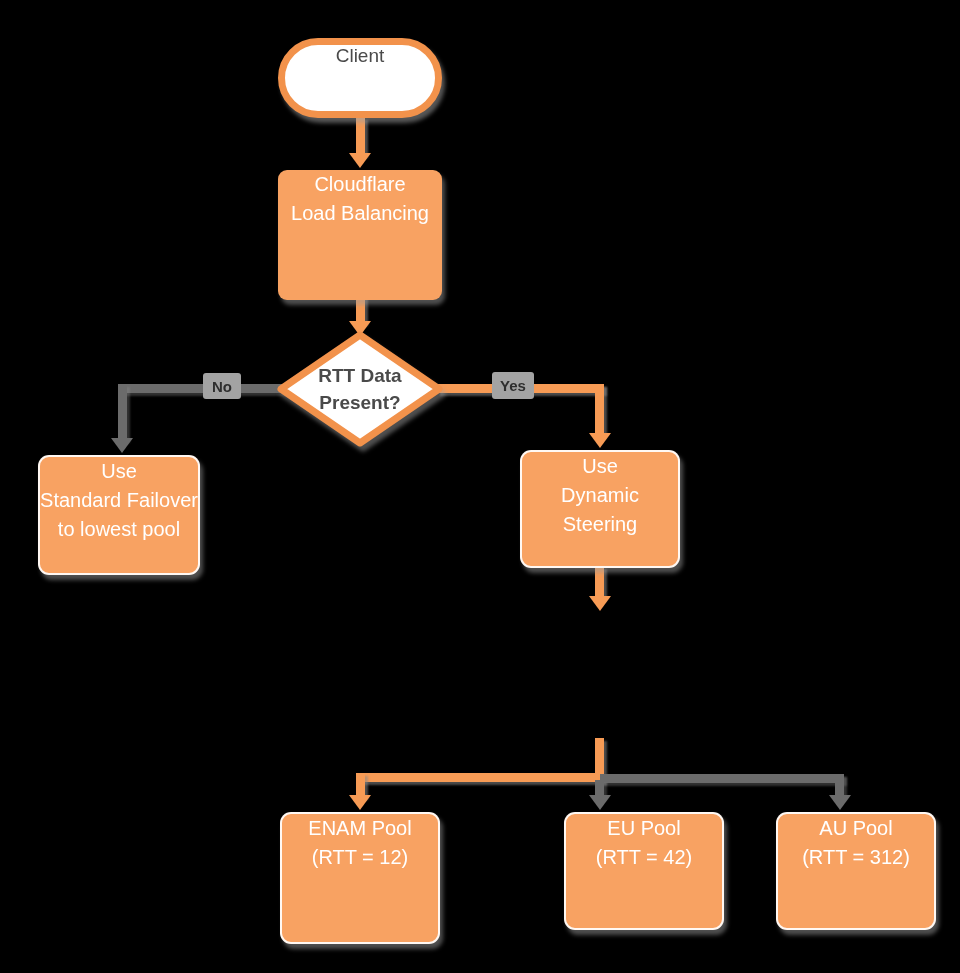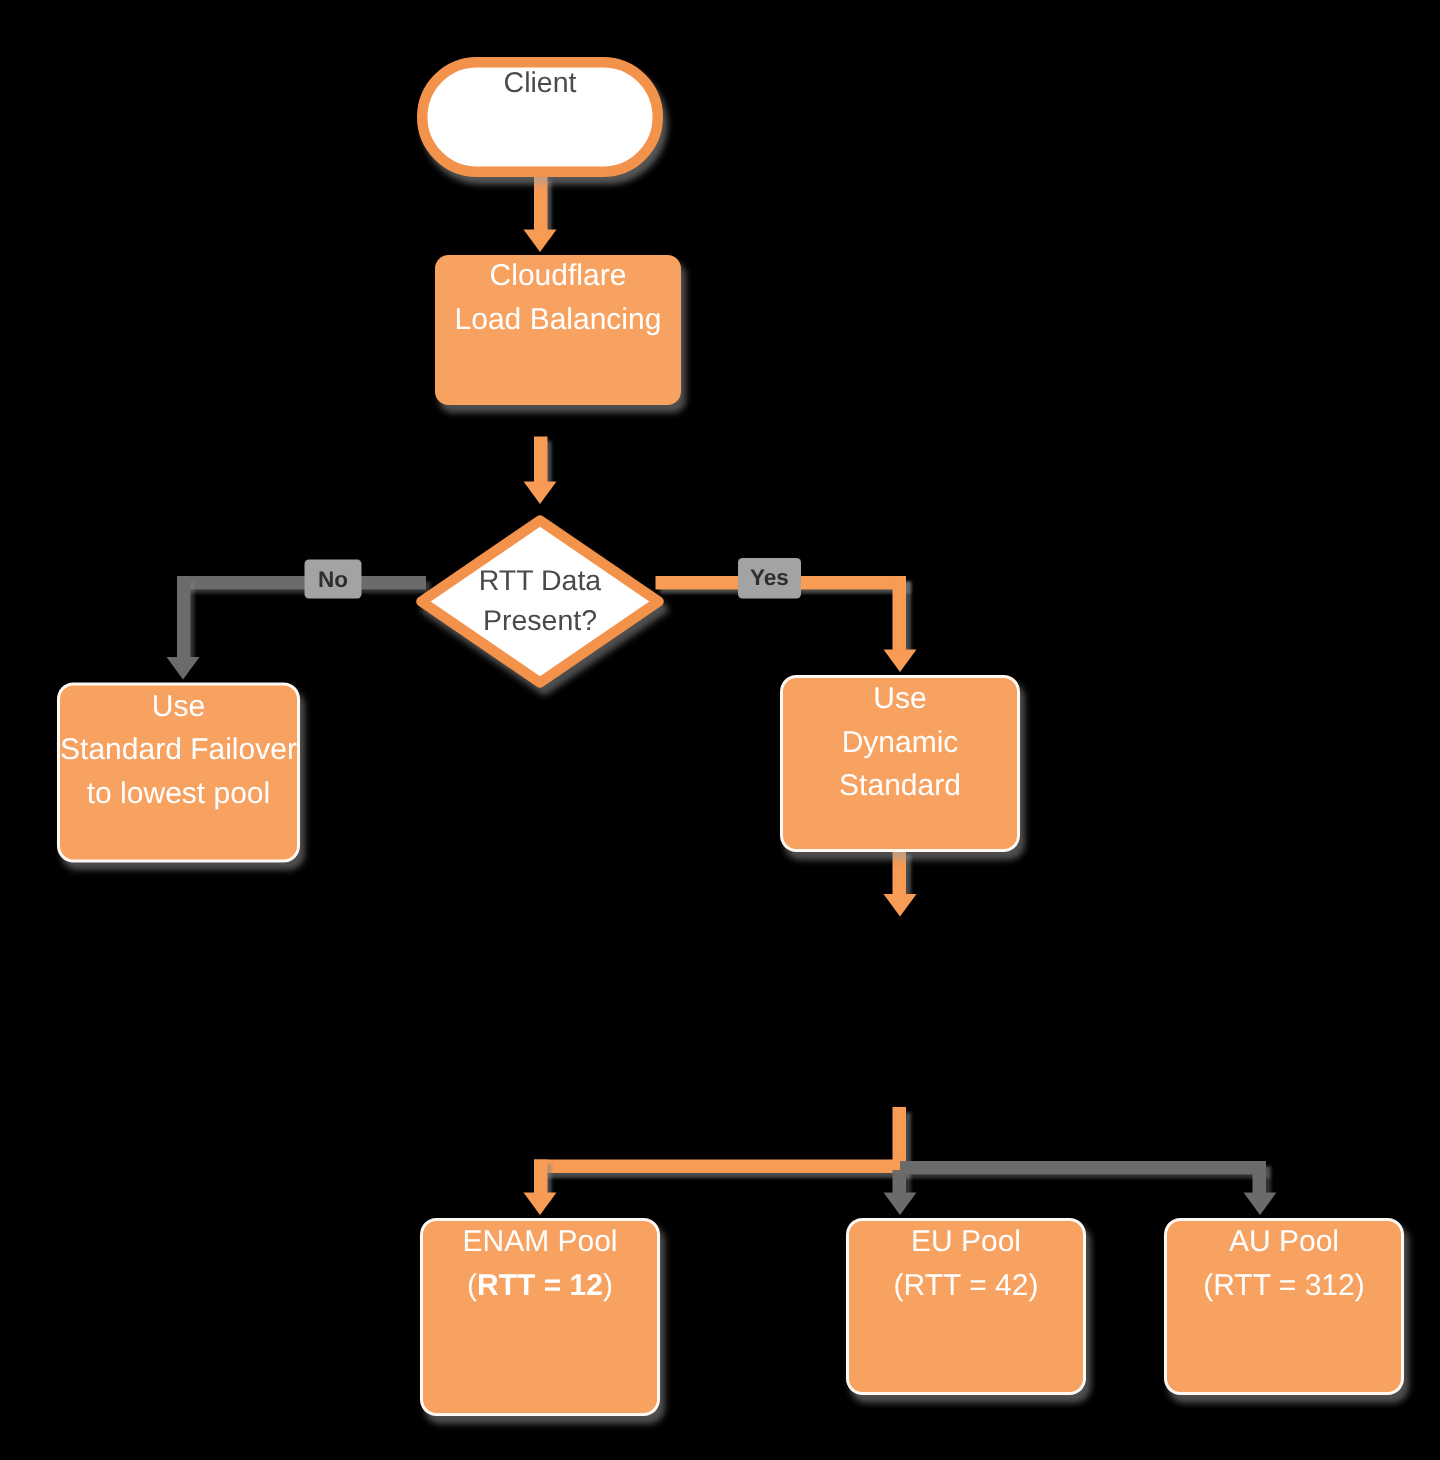--- a/index.html
+++ b/index.html
@@ -62,21 +62,21 @@
 
   
   .edge-label{
     position:absolute;
     background:#a3a3a3;
     color:#2e2e2e;
     font-size:15px;font-weight:600;
     display:flex;align-items:center;justify-content:center;
     border-radius:3px;
   }
-  .bold{font-weight:bold;}
+  .bold{font-weight:normal;}
 </style>
 </head>
 <body>
 
 <div class="canvas">
 
   <div class="seg orange" style="left:356px;top:117px;width:9px;height:38px;"></div>
   <div class="arrow orange" style="left:349px;top:153px;"></div>
 
   <div class="seg orange" style="left:356px;top:291px;width:9px;height:32px;"></div>
@@ -107,28 +107,28 @@
   <div class="seg gray" style="left:600px;top:774px;width:244px;height:9px;"></div>
   <div class="seg gray" style="left:595px;top:780px;width:9px;height:17px;"></div>
   <div class="arrow gray" style="left:589px;top:795px;"></div>
   <div class="seg gray" style="left:835px;top:774px;width:9px;height:23px;"></div>
   <div class="arrow gray" style="left:829px;top:795px;"></div>
 
   <div class="node stadium" style="left:278px;top:38px;width:164px;height:80px;">
     <span>Client</span>
   </div>
 
-  <div class="node obox" style="left:290px;top:170px;width:164px;height:100px;">
+  <div class="node obox" style="left:278px;top:170px;width:164px;height:130px;">
     <div>
       <span>Cloudflare</span><br>
       <span>Load Balancing</span>
     </div>
   </div>
 
-  <div class="diamond" style="left:276px;top:342px;width:168px;height:118px;">
+  <div class="diamond" style="left:276px;top:330px;width:168px;height:118px;font-weight:bold;">
     <svg width="168" height="118" viewBox="0 0 168 118">
       <polygon points="84,5 163,59 84,113 5,59"></polygon>
     </svg>
     <div class="dtext">
       <div>
         <span>RTT Data</span><br>
         <span>Present?</span>
       </div>
     </div>
   </div>
@@ -137,21 +137,21 @@
     <div>
       <span>Use</span><br>
       <span>Standard Failover</span><br>
       <span>to lowest pool</span>
     </div>
   </div>
 
   <div class="node obox bordered" style="left:520px;top:450px;width:160px;height:118px;">
     <div>
       <span>Use</span><br>
-      <span>Dynamic Standard</span>
+      <span>Dynamic Steering</span>
     </div>
   </div>
 
 
   <div class="node obox bordered" style="left:280px;top:812px;width:160px;height:132px;">
     <div>
       <span>ENAM Pool</span><br>
       <span>(</span><span class="bold">RTT = 12</span><span>)</span>
     </div>
   </div>

